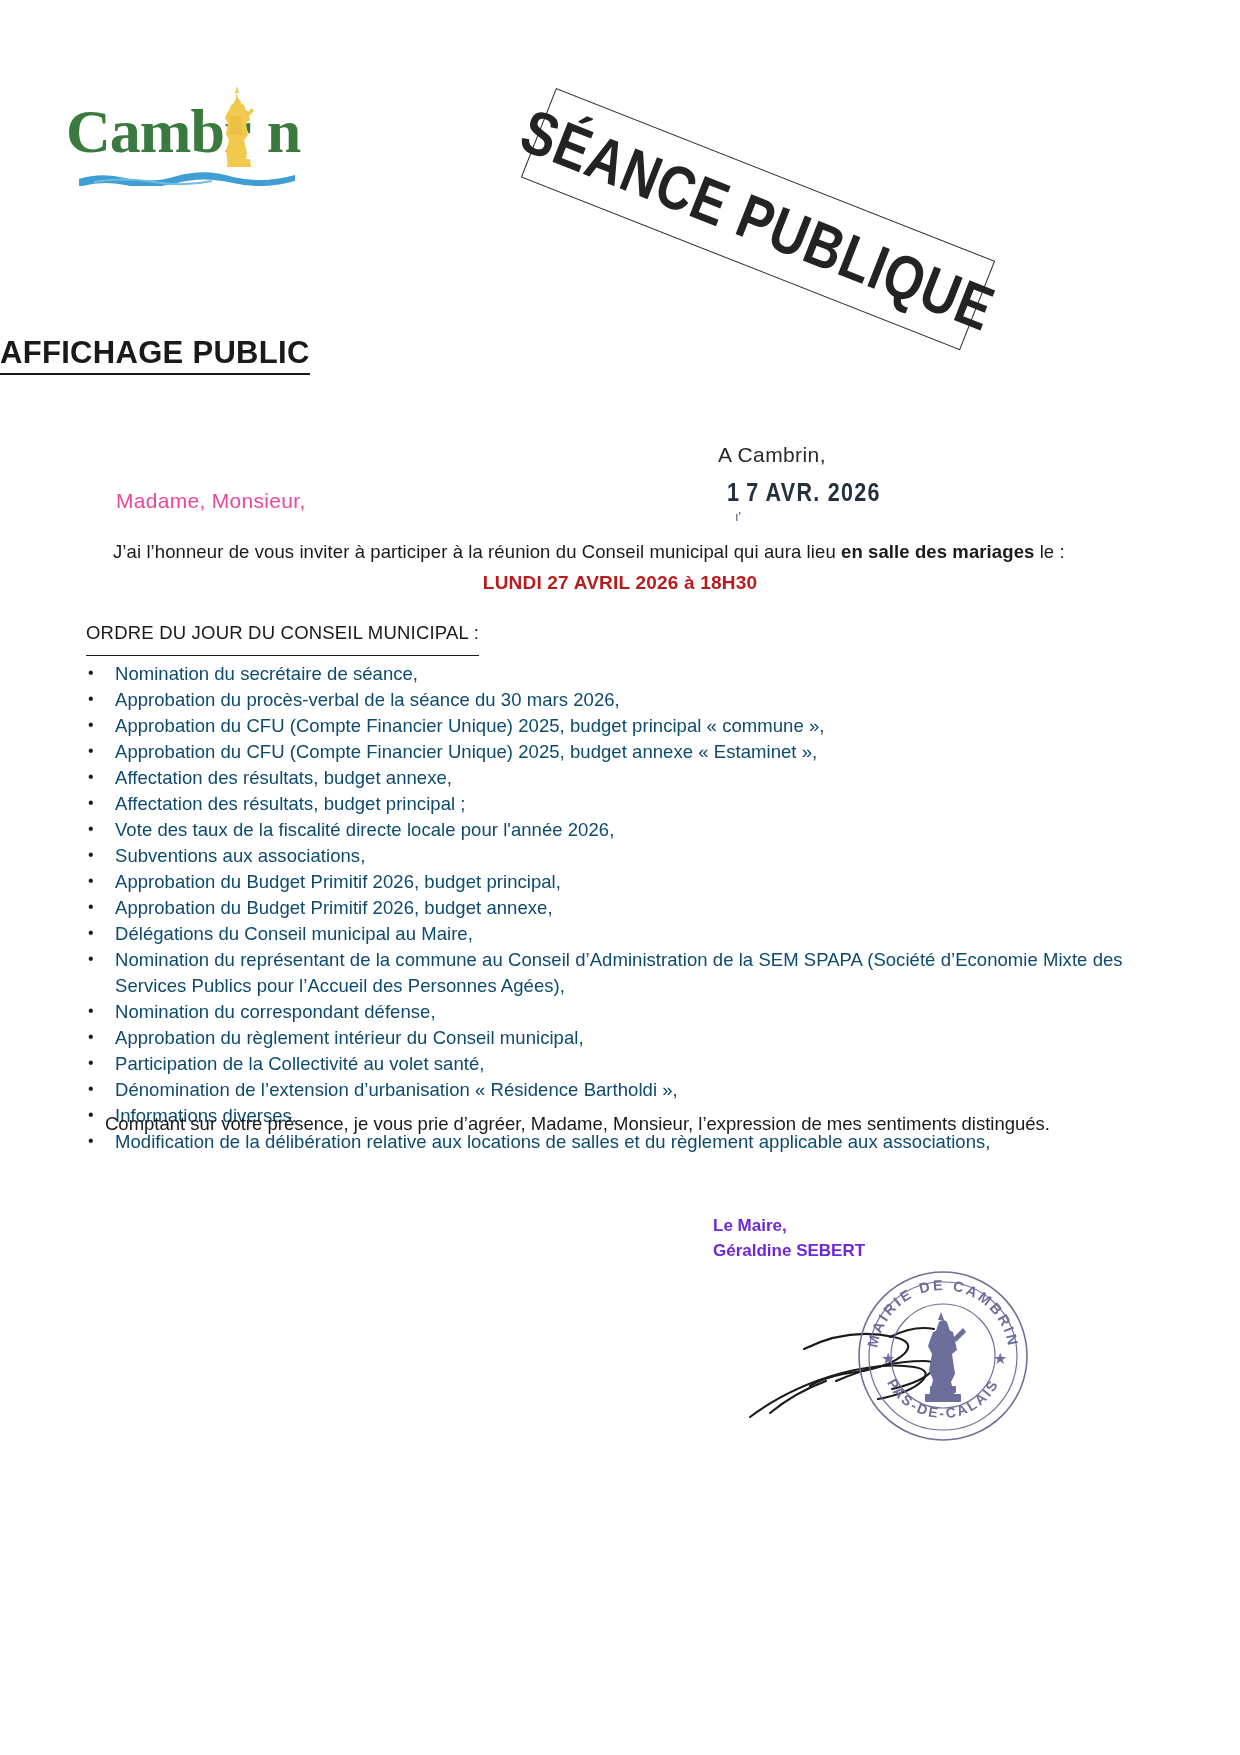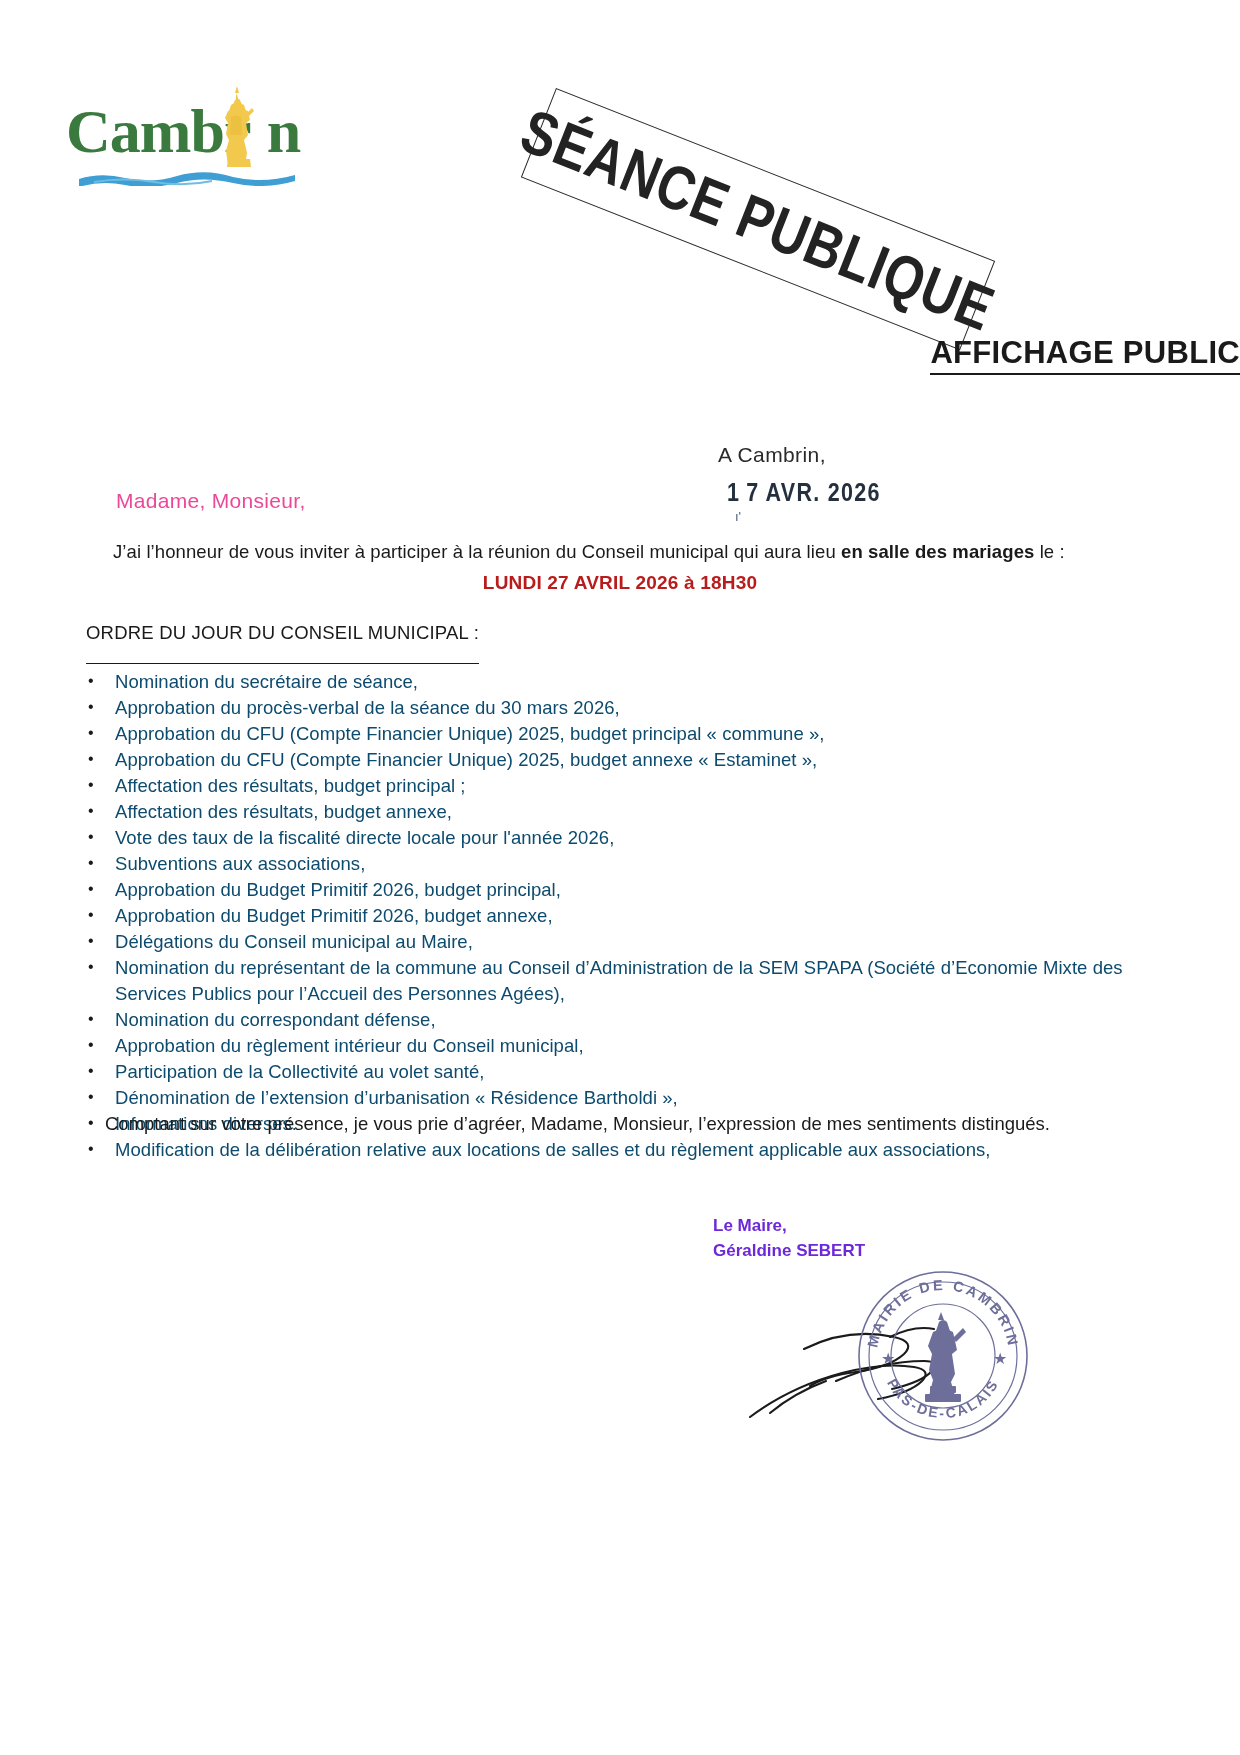--- a/index.html
+++ b/index.html
@@ -84,21 +84,21 @@
     transform: scaleX(0.82);
     white-space: nowrap;
   }
 
   
   .doc-title {
     position: absolute;
     left: 0;
     top: 335px;
     width: 1240px;
-    text-align: right;
+    text-align: left;
     font-size: 31px;
     font-weight: 700;
     color: #1a1a1a;
     letter-spacing: 0.3px;
   }
   .doc-title span {
     border-bottom: 2.2px solid #1a1a1a;
     padding-bottom: 3px;
   }
 
@@ -171,21 +171,21 @@
     left: 86px;
     top: 622px;
     width: 1070px;
   }
   .agenda-heading {
     font-size: 18.5px;
     color: #1a1a1a;
     letter-spacing: 0.2px;
     display: inline-block;
     border-bottom: 1.4px solid #1a1a1a;
-    padding-bottom: 19px;
+    padding-bottom: 11px;
     margin-bottom: 5px;
   }
   ul.agenda-list {
     list-style: none;
     margin: 0;
     padding: 0;
   }
   ul.agenda-list li {
     position: relative;
     padding-left: 29px;
@@ -281,22 +281,22 @@
 
   <div class="meeting-line">LUNDI 27 AVRIL 2026 à 18H30</div>
 
   <div class="agenda">
     <div class="agenda-heading">ORDRE DU JOUR DU CONSEIL MUNICIPAL :</div>
     <ul class="agenda-list">
       <li>Nomination du secrétaire de séance,</li>
       <li>Approbation du procès-verbal de la séance du 30 mars 2026,</li>
       <li>Approbation du CFU (Compte Financier Unique) 2025, budget principal « commune »,</li>
       <li>Approbation du CFU (Compte Financier Unique) 2025, budget annexe « Estaminet »,</li>
+      <li>Affectation des résultats, budget annexe,</li>
       <li>Affectation des résultats, budget principal ;</li>
-      <li>Affectation des résultats, budget annexe,</li>
       <li>Vote des taux de la fiscalité directe locale pour l'année 2026,</li>
       <li>Subventions aux associations,</li>
       <li>Approbation du Budget Primitif 2026, budget principal,</li>
       <li>Approbation du Budget Primitif 2026, budget annexe,</li>
       <li>Délégations du Conseil municipal au Maire,</li>
       <li>Nomination du représentant de la commune au Conseil d’Administration de la SEM SPAPA (Société d’Economie Mixte des Services Publics pour l’Accueil des Personnes Agées),</li>
       <li>Nomination du correspondant défense,</li>
       <li>Approbation du règlement intérieur du Conseil municipal,</li>
       <li>Participation de la Collectivité au volet santé,</li>
       <li>Dénomination de l’extension d’urbanisation « Résidence Bartholdi »,</li>

